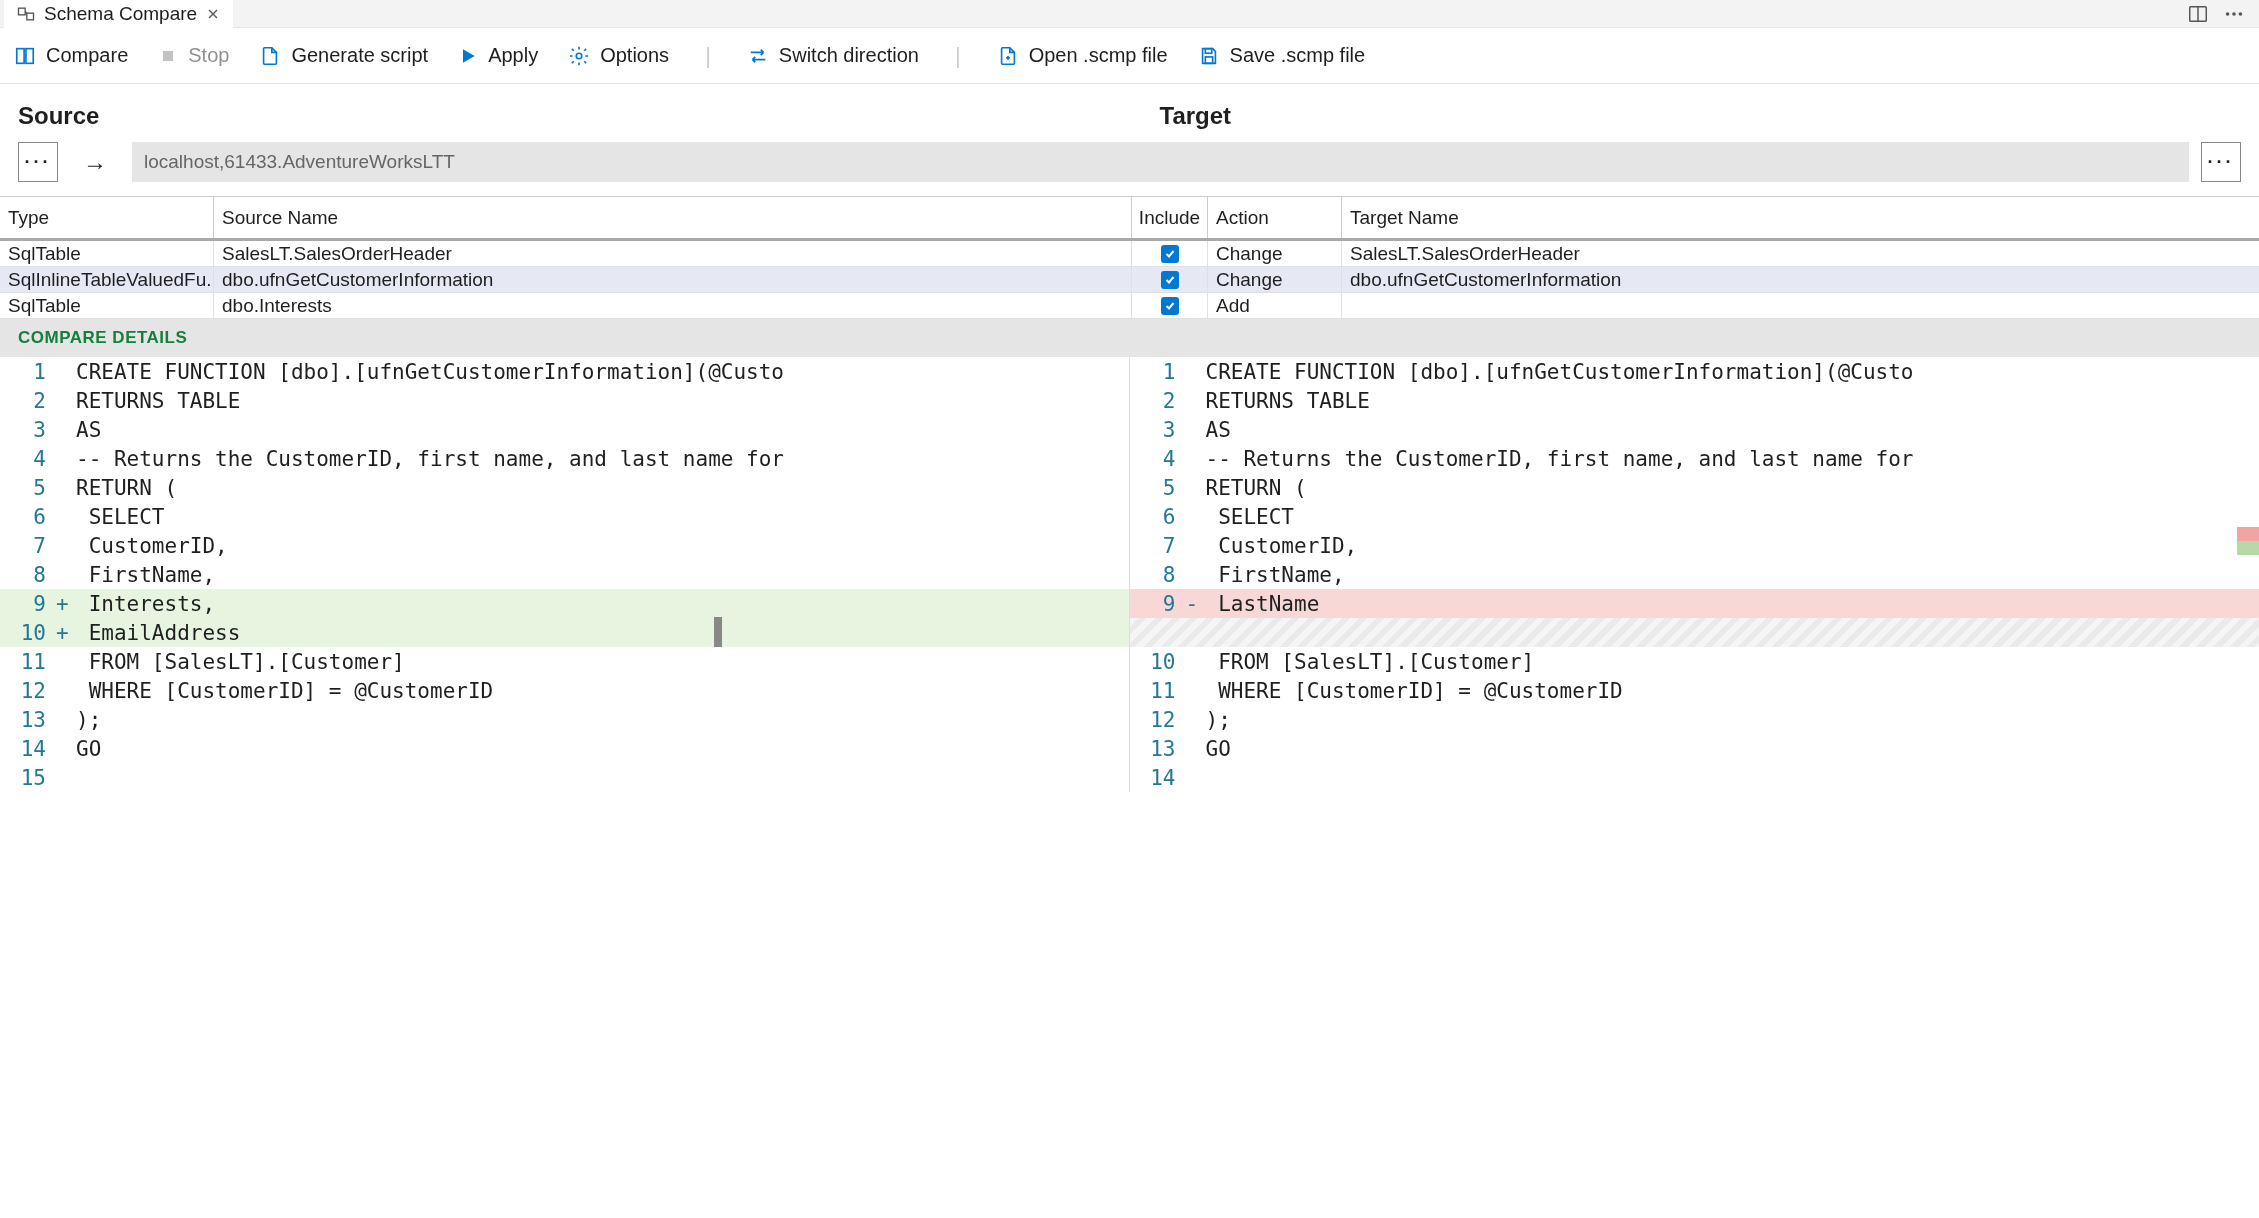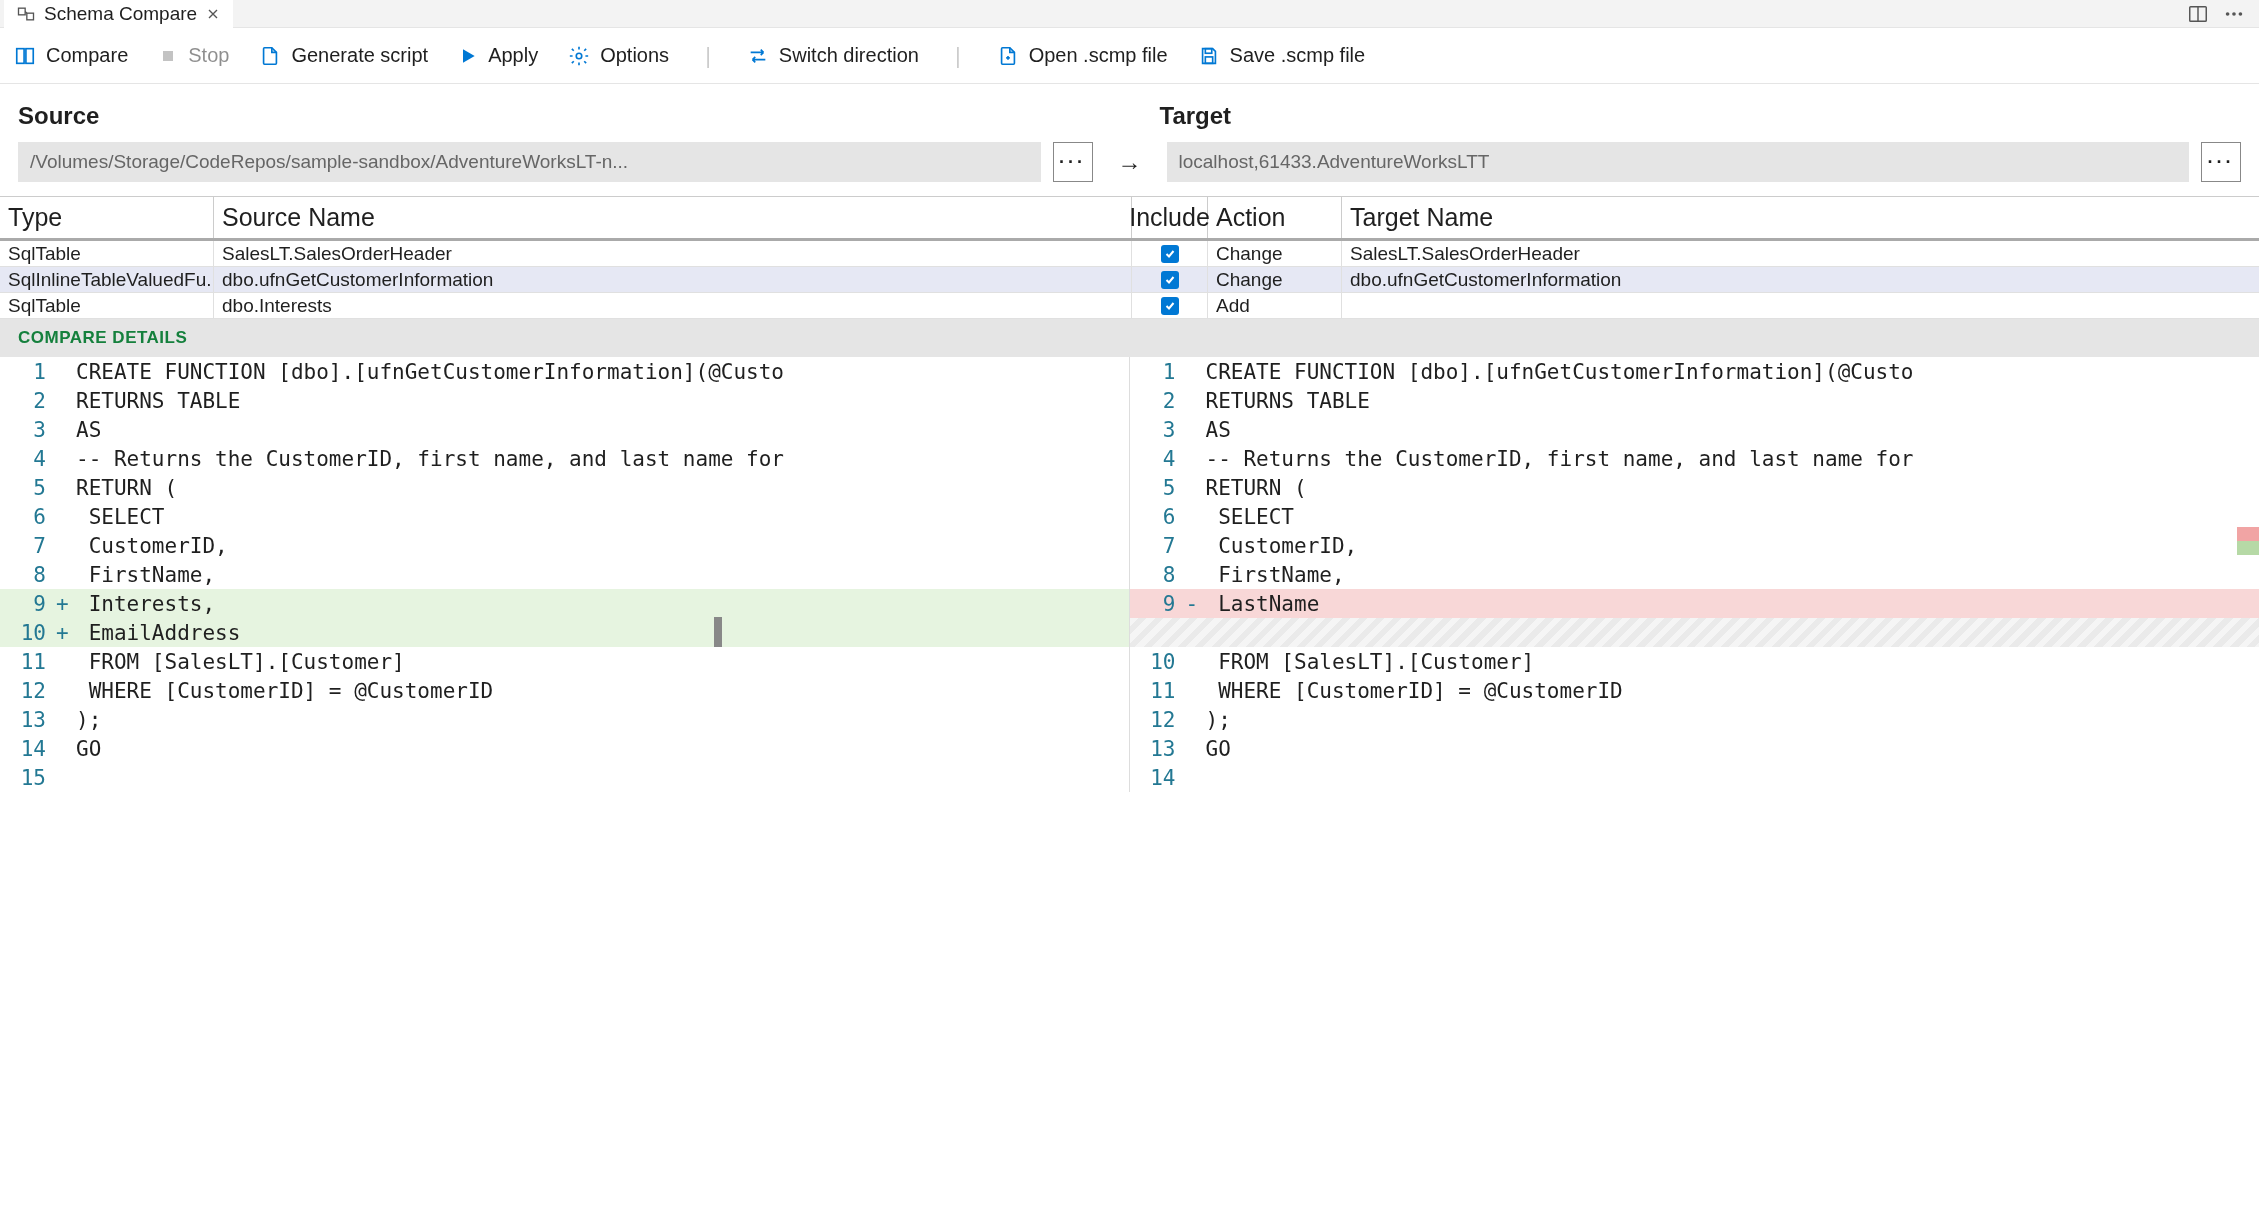--- a/index.html
+++ b/index.html
@@ -30,21 +30,21 @@
     
     
     .path-row { display: flex; align-items: center; padding: 0 18px 14px 18px; gap: 12px; }
     .path-input { flex: 1; height: 40px; background: #e5e5e5; color: #666; display: flex; align-items: center; padding: 0 12px; font-size: 19px; white-space: nowrap; overflow: hidden; text-overflow: ellipsis; }
     .ellipsis-btn { width: 40px; height: 40px; border: 1px solid #888; display: flex; align-items: center; justify-content: center; font-weight: bold; font-size: 18px; cursor: pointer; letter-spacing: 3px; }
     .arrow-mid { width: 50px; text-align: center; font-size: 24px; font-weight: bold; }
     
     
     .table-wrap { border-top: 1px solid #ccc; }
     .table-head { display: flex; height: 44px; align-items: stretch; border-bottom: 3px solid #aaa; }
-    .th { border-right: 1px solid #ccc; display: flex; align-items: center; padding: 0 8px; font-size: 25px; }
+    .th { border-right: 1px solid #ccc; display: flex; align-items: center; padding: 0 8px; font-size: 19px; }
     .col-type { width: 214px; }
     .col-source { flex: 1; }
     .col-include { width: 76px; justify-content: center; }
     .col-action { width: 134px; }
     .col-target { flex: 1; border-right: none; }
     .table-row { display: flex; height: 26px; border-bottom: 1px solid #e0e0e0; }
     .table-row.selected { background: #e6e8f4; }
     .td { border-right: 1px solid #e0e0e0; display: flex; align-items: center; padding: 0 8px; font-size: 19px; white-space: nowrap; overflow: hidden; text-overflow: ellipsis; }
     .td.col-target { border-right: none; }
     .checkbox { width: 18px; height: 18px; background: #0078d4; border-radius: 3px; display: flex; align-items: center; justify-content: center; }
@@ -193,21 +193,20 @@
   <div class="st-col">
       <div class="st-title">Source</div>
     </div>
   <div class="st-mid"></div>
   <div class="st-col">
       <div class="st-title">Target</div>
     </div>
 </div>
 
 <div class="path-row">
-  <div class="path-input">/Volumes/Storage/CodeRepos/sample-sandbox/AdventureWorksLT-n...</div>
   <div class="ellipsis-btn">···</div>
   <div class="arrow-mid">→</div>
   <div class="path-input">localhost,61433.AdventureWorksLTT</div>
   <div class="ellipsis-btn">···</div>
 </div>
 
 <div class="table-wrap">
   <div class="table-head">
     <div class="th col-type">Type</div>
     <div class="th col-source">Source Name</div>

